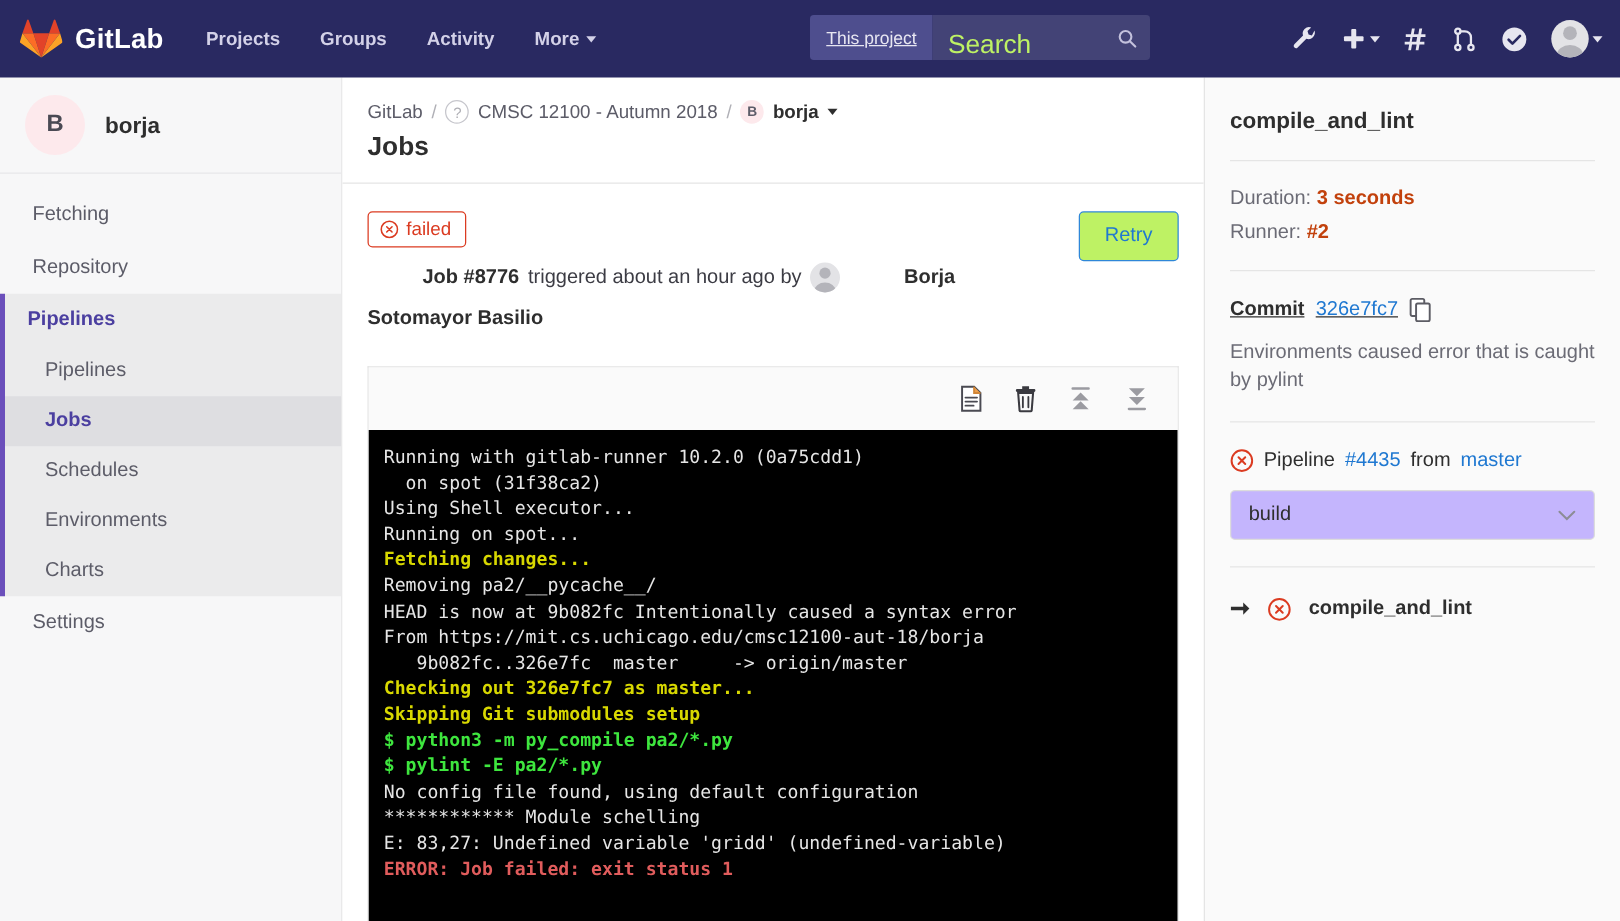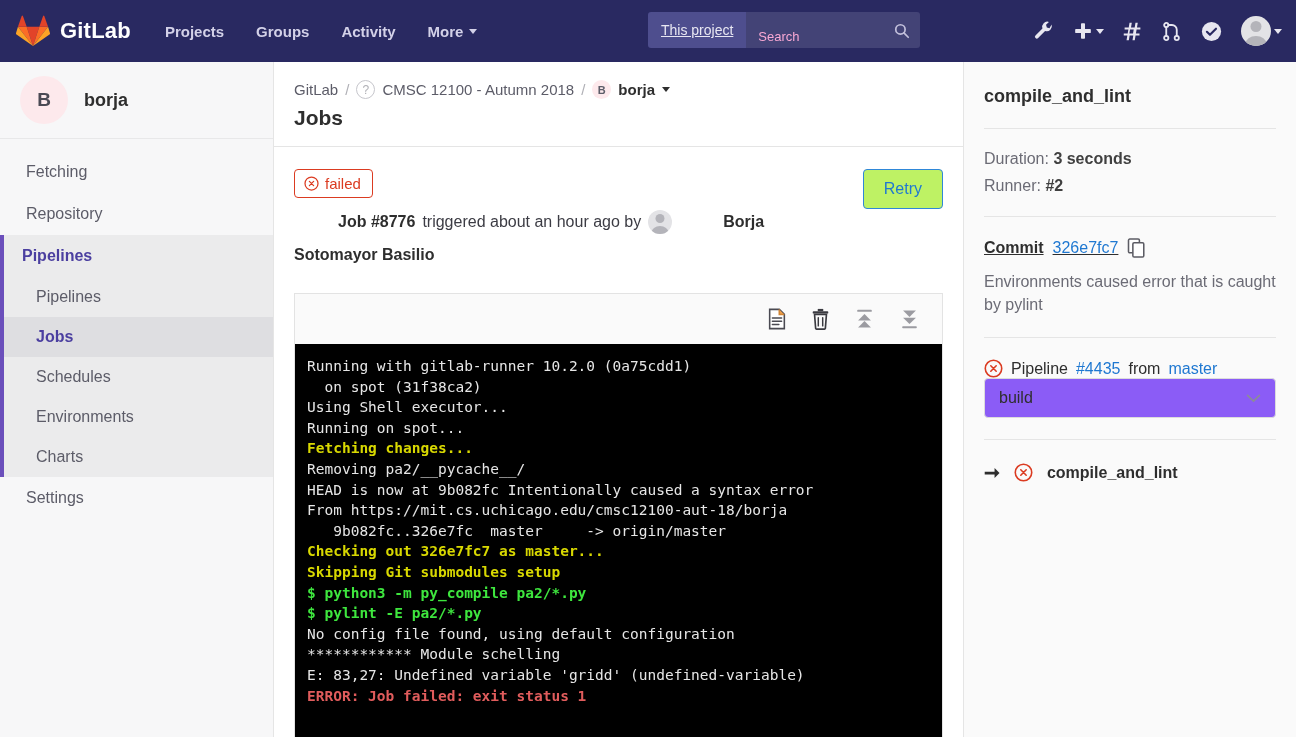--- a/index.html
+++ b/index.html
@@ -31,21 +31,21 @@
   .scope-btn {
     background: #4e4e8e; color: #e8e7f2; font-size: 14px;
     padding: 0 13px; display: flex; align-items: center;
     border-radius: 3px 0 0 3px; cursor: pointer; white-space: nowrap; text-decoration: underline;
   }
   .searchbox {
     background: #434376; width: 174px; display: flex; align-items: center;
     padding: 0 10px 0 12px; border-radius: 0 3px 3px 0; cursor: text;
     justify-content: space-between;
   }
-  .searchbox .ph { color: #f9a8d4; font-size: 13px; margin-top: 12px; }
+  .searchbox .ph { color: #bef264; font-size: 21px; margin-top: 12px; }
   .search-ico { width: 17px; height: 17px; color: #c3c1dc; }
 
   .nav-icons { position: absolute; right: 14px; display: flex; align-items: center; gap: 18px; }
   .nav-ico { color: #e7e6f0; cursor: pointer; display: flex; align-items: center; gap: 3px; }
   .avatar-top {
     width: 30px; height: 30px; border-radius: 50%;
     background: #e3e3e6; display: block; overflow: hidden; position: relative;
   }
   .avatar-top::before {
     content: ""; position: absolute; left: 50%; top: 5px; width: 11px; height: 11px;
@@ -157,29 +157,29 @@
   .l-red { color: #e05c5c; font-weight: 700; }
 
   
   .rightbar {
     width: 333px; flex-shrink: 0; background: #fafafa;
     border-left: 1px solid #e5e5e5; padding: 0 20px; overflow: hidden;
   }
   .rb-title { font-size: 18px; font-weight: 700; color: #2e2e2e; padding: 24px 0 0 0; }
   .rb-rule { height: 1px; background: #e5e5e5; margin: 21px 0; }
   .rb-row { font-size: 16px; color: #6b6b75; margin-bottom: 9px; }
-  .rb-row b { color: #404040; font-weight: 700; }
+  .rb-row b { color: #c2410c; font-weight: 700; }
   .rb-commit { font-size: 16px; color: #2e2e2e; font-weight: 700; display: flex; align-items: center; gap: 9px; text-decoration: underline; }
   .rb-commit a { color: #1f78d1; text-decoration: none; font-weight: 400; cursor: pointer; }
   .rb-msg { font-size: 16px; color: #6b6b75; line-height: 23px; margin-top: 12px; }
   .rb-pipeline { display: flex; align-items: center; gap: 8px; font-size: 16px; color: #2e2e2e; flex-wrap: wrap; }
   .rb-pipeline a { color: #1f78d1; text-decoration: none; cursor: pointer; }
   .stage-select {
-    height: 40px; border: 1px solid #dcdcdc; border-radius: 4px;
-    background: #8b5cf6; display: flex; align-items: center; justify-content: space-between;
+    margin-top: 14px; height: 40px; border: 1px solid #dcdcdc; border-radius: 4px;
+    background: #c4b5fd; display: flex; align-items: center; justify-content: space-between;
     padding: 0 14px; font-size: 16px; color: #2e2e2e; cursor: pointer;
   }
   .sel-caret { color: #8c8c96; }
   .rb-job-item {
     display: flex; align-items: center; gap: 14px;
     font-size: 16px; font-weight: 700; color: #2e2e2e; cursor: pointer;
   }
   .arrow-ico { color: #2e2e2e; font-size: 19px; }
   svg { display: block; }
 </style>

